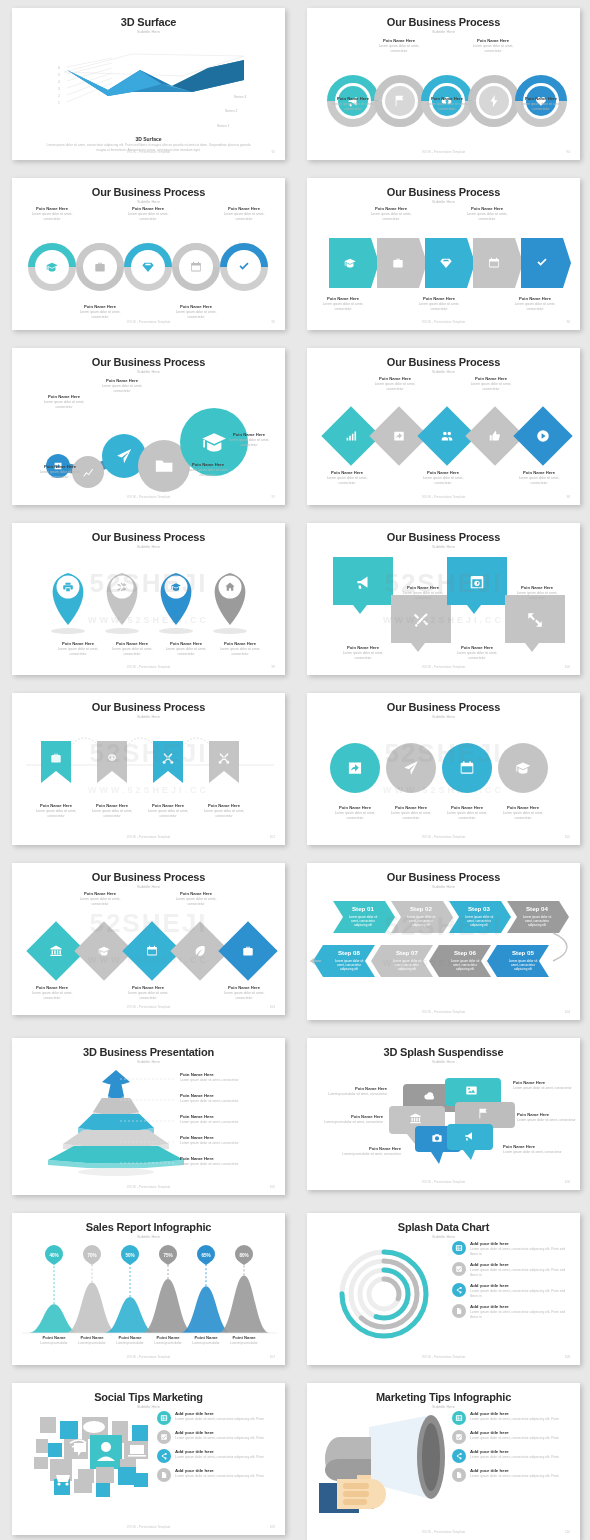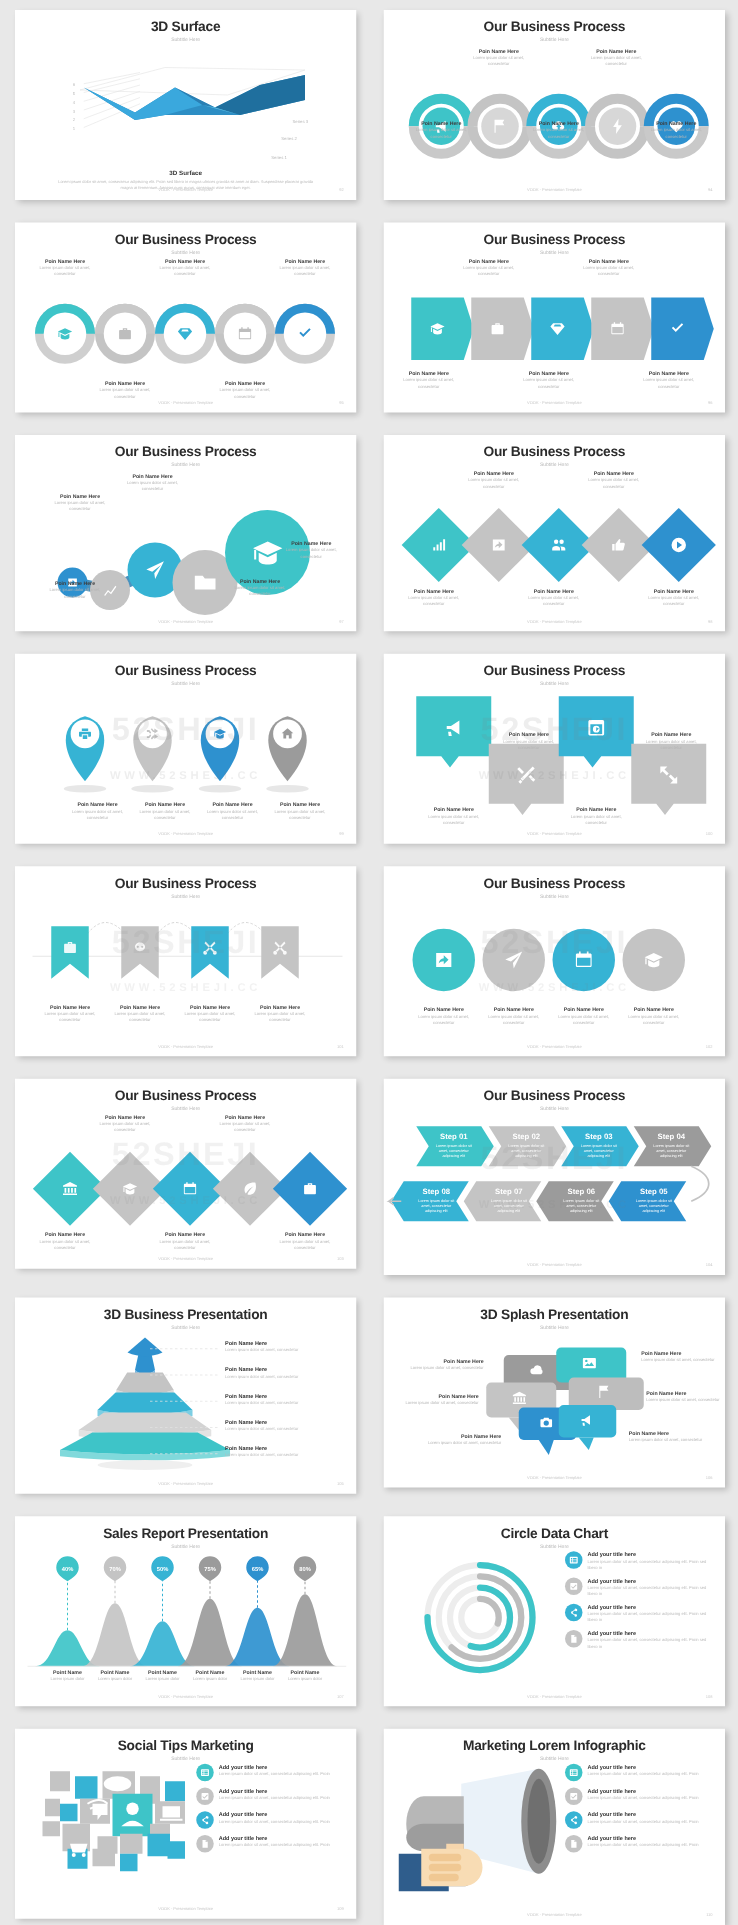--- a/index.html
+++ b/index.html
@@ -823,21 +823,21 @@
             <line x1="2" y1="72" x2="58" y2="72" stroke="#e2e2e2" stroke-width=".6" stroke-dasharray="2 2"></line>
             <line x1="2" y1="93" x2="58" y2="93" stroke="#e2e2e2" stroke-width=".6" stroke-dasharray="2 2"></line>
   </svg>
  </div>
         <div class="footer">VOOK - Presentation Template</div>
           <div class="pageno">105</div>
       </div>
     </div>
     <div class="cell">
       <div class="slide">
-      <div class="title">3D Splash Presentation</div>
+      <div class="title">3D Splash Suspendisse</div>
           <div class="subtitle">Subtitle Here</div>
  <div class="stage">
   <svg width="190" height="110" viewBox="0 0 190 110" style="position:absolute;left:52px;top:2px">
    <g>
     <rect x="44" y="18" width="56" height="28" rx="4" fill="#9b9b9b"></rect>
               <path d="M62 46 l8 10 4-10z" fill="#9b9b9b"></path>
     <g transform="translate(64,24)">
                 <svg width="13" height="13" viewBox="0 0 16 16">
                   <path d="M4.4 11.6a3 3 0 0 1 .4-6A4 4 0 0 1 12.6 7a2.8 2.8 0 0 1-.4 4.6z" fill="#fff"></path>
                 </svg>
@@ -903,21 +903,21 @@
     <div class="pt" style="text-align:left">Poin Name Here</div>
     <div class="pd" style="text-align:left">Lorem ipsum dolor sit amet, consectetur</div>
           </div>
  </div>
         <div class="footer">VOOK - Presentation Template</div>
           <div class="pageno">106</div>
       </div>
     </div>
     <div class="cell">
       <div class="slide">
-      <div class="title">Sales Report Presentation</div>
+      <div class="title">Sales Report Infographic</div>
           <div class="subtitle">Subtitle Here</div>
         <div class="stage">
    <svg width="275" height="106" viewBox="0 0 275 106" style="position:absolute;top:2px">
     <path d="M16 92 C30 92 32 63.2 42 63.2 C52 63.2 54 92 68 92z" fill="#3ec4c8" opacity=".92"></path>
             <path d="M54 92 C68 92 70 41.6 80 41.6 C90 41.6 92 92 106 92z" fill="#c4c4c4" opacity=".92"></path>
             <path d="M92 92 C106 92 108 56 118 56 C128 56 130 92 144 92z" fill="#36b3d4" opacity=".92"></path>
             <path d="M130 92 C144 92 146 38 156 38 C166 38 168 92 182 92z" fill="#9b9b9b" opacity=".92"></path>
             <path d="M168 92 C182 92 184 45.2 194 45.2 C204 45.2 206 92 220 92z" fill="#2e91cf" opacity=".92"></path>
             <path d="M206 92 C220 92 222 34.400000000000006 232 34.400000000000006 C242 34.400000000000006 244 92 258 92z" fill="#9b9b9b" opacity=".92"></path>
     <line x1="42" y1="63.2" x2="42" y2="22" stroke="#3ec4c8" stroke-width=".8" stroke-dasharray="2 2"></line>
@@ -964,21 +964,21 @@
       <div class="pt">Point Name</div>
       <div class="pd">Lorem ipsum dolor</div>
           </div>
   </div>
         <div class="footer">VOOK - Presentation Template</div>
           <div class="pageno">107</div>
       </div>
     </div>
     <div class="cell">
       <div class="slide">
-      <div class="title">Circle Data Chart</div>
+      <div class="title">Splash Data Chart</div>
           <div class="subtitle">Subtitle Here</div>
         <div class="stage">
    <svg width="110" height="106" viewBox="0 0 110 106" style="position:absolute;left:22px;top:2px">
 
       <circle cx="55" cy="53" r="42" fill="none" stroke="#ededed" stroke-width="5"></circle>
       <circle cx="55" cy="53" r="42" fill="none" stroke="#3ec4c8" stroke-width="5" stroke-linecap="round" stroke-dasharray="197.92033717615698 263.89378290154264" transform="rotate(-90 55 53)"></circle>
       <circle cx="55" cy="53" r="33" fill="none" stroke="#ededed" stroke-width="5"></circle>
       <circle cx="55" cy="53" r="33" fill="none" stroke="#bdbdbd" stroke-width="5" stroke-linecap="round" stroke-dasharray="128.55397138489434 207.34511513692635" transform="rotate(-90 55 53)"></circle>
       <circle cx="55" cy="53" r="24" fill="none" stroke="#ededed" stroke-width="5"></circle>
       <circle cx="55" cy="53" r="24" fill="none" stroke="#3ec4c8" stroke-width="5" stroke-linecap="round" stroke-dasharray="82.93804605477052 150.79644737231007" transform="rotate(-90 55 53)"></circle>
@@ -1119,21 +1119,21 @@
               </div>
             </div>
           </div>
   </div>
         <div class="footer">VOOK - Presentation Template</div>
           <div class="pageno">109</div>
       </div>
     </div>
     <div class="cell tall">
       <div class="slide">
-      <div class="title">Marketing Lorem Infographic</div>
+      <div class="title">Marketing Tips Infographic</div>
           <div class="subtitle">Subtitle Here</div>
  <div class="stage">
   <svg width="140" height="104" viewBox="0 0 140 104" style="position:absolute;left:6px;top:4px">
    <path d="M56 14 L118 2 v84 L56 70z" fill="#eaf2f9"></path>
    <ellipse cx="118" cy="44" rx="14" ry="42" fill="#8d8d8d"></ellipse>
    <ellipse cx="118" cy="44" rx="9" ry="34" fill="#6f6f6f"></ellipse>
    <path d="M26 24 h32 v44 H26 a14 22 0 0 1 0 -44z" fill="#b7b7b7"></path>
    <path d="M26 46 h32 v22 H26 a14 11 0 0 1 0 -22z" fill="#9d9d9d"></path>
    <rect x="44" y="62" width="14" height="28" fill="#f6d6ad"></rect>
    <rect x="40" y="88" width="22" height="8" rx="3" fill="#8d8d8d"></rect>

